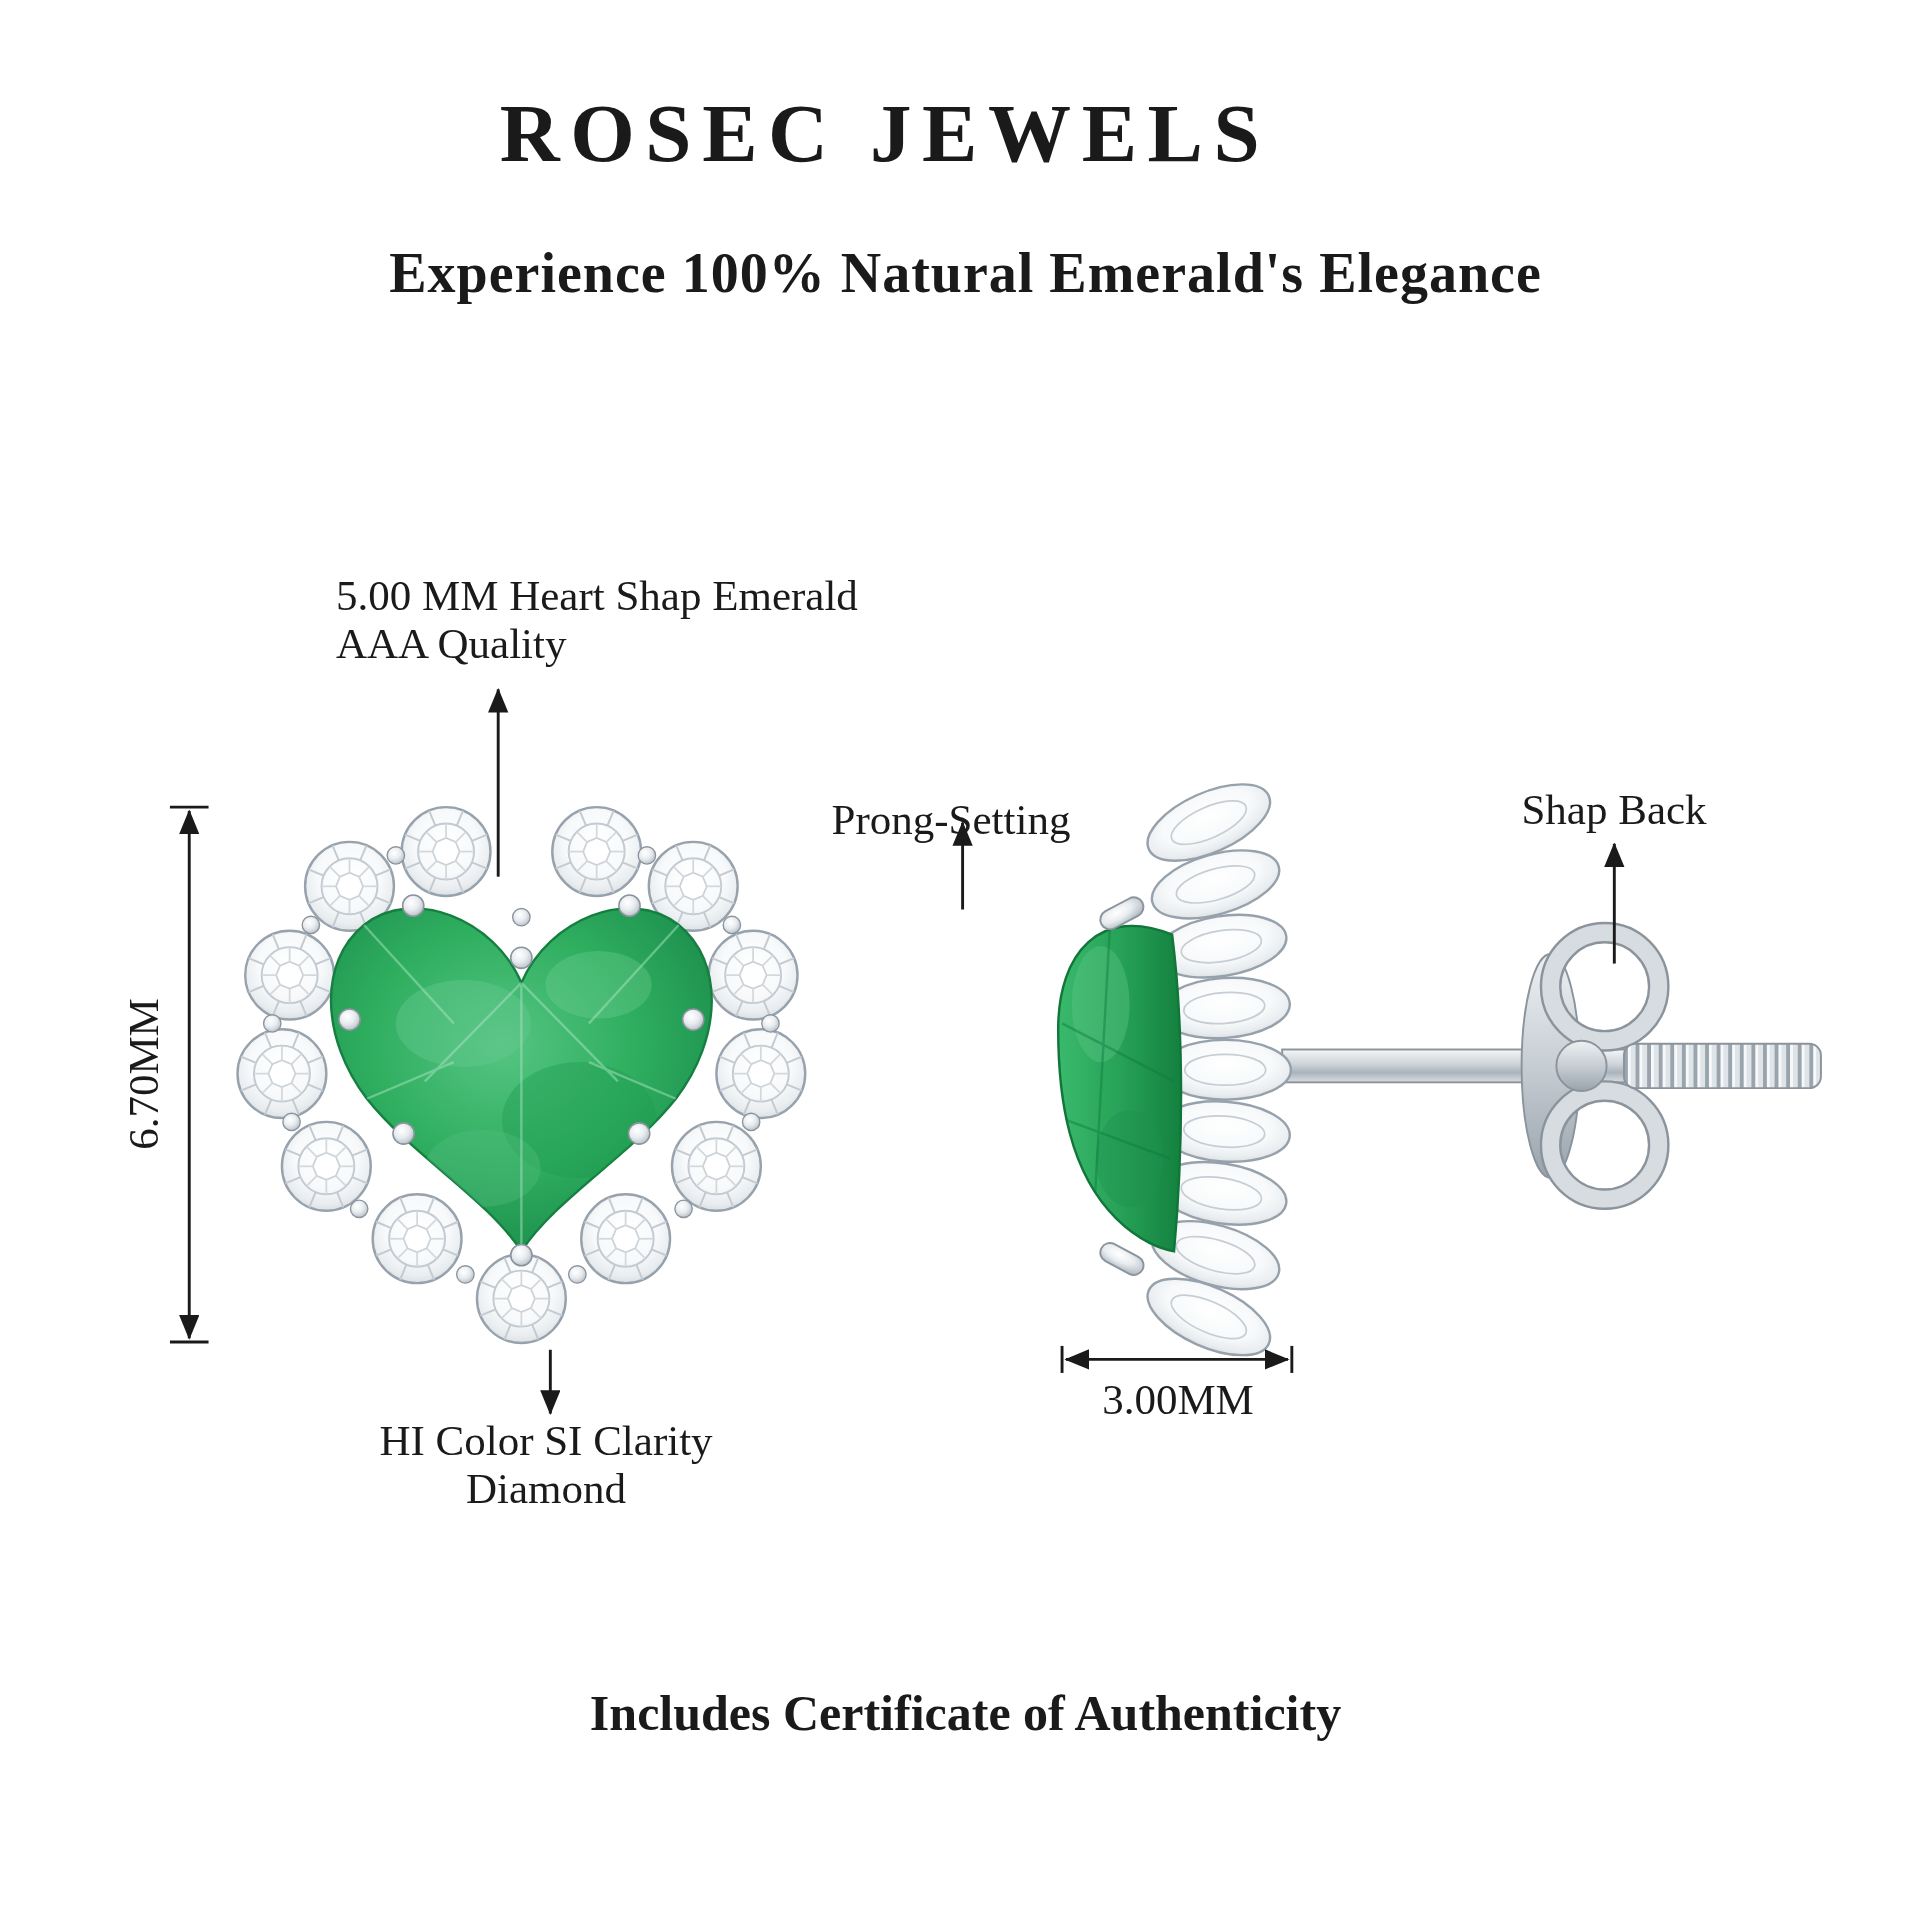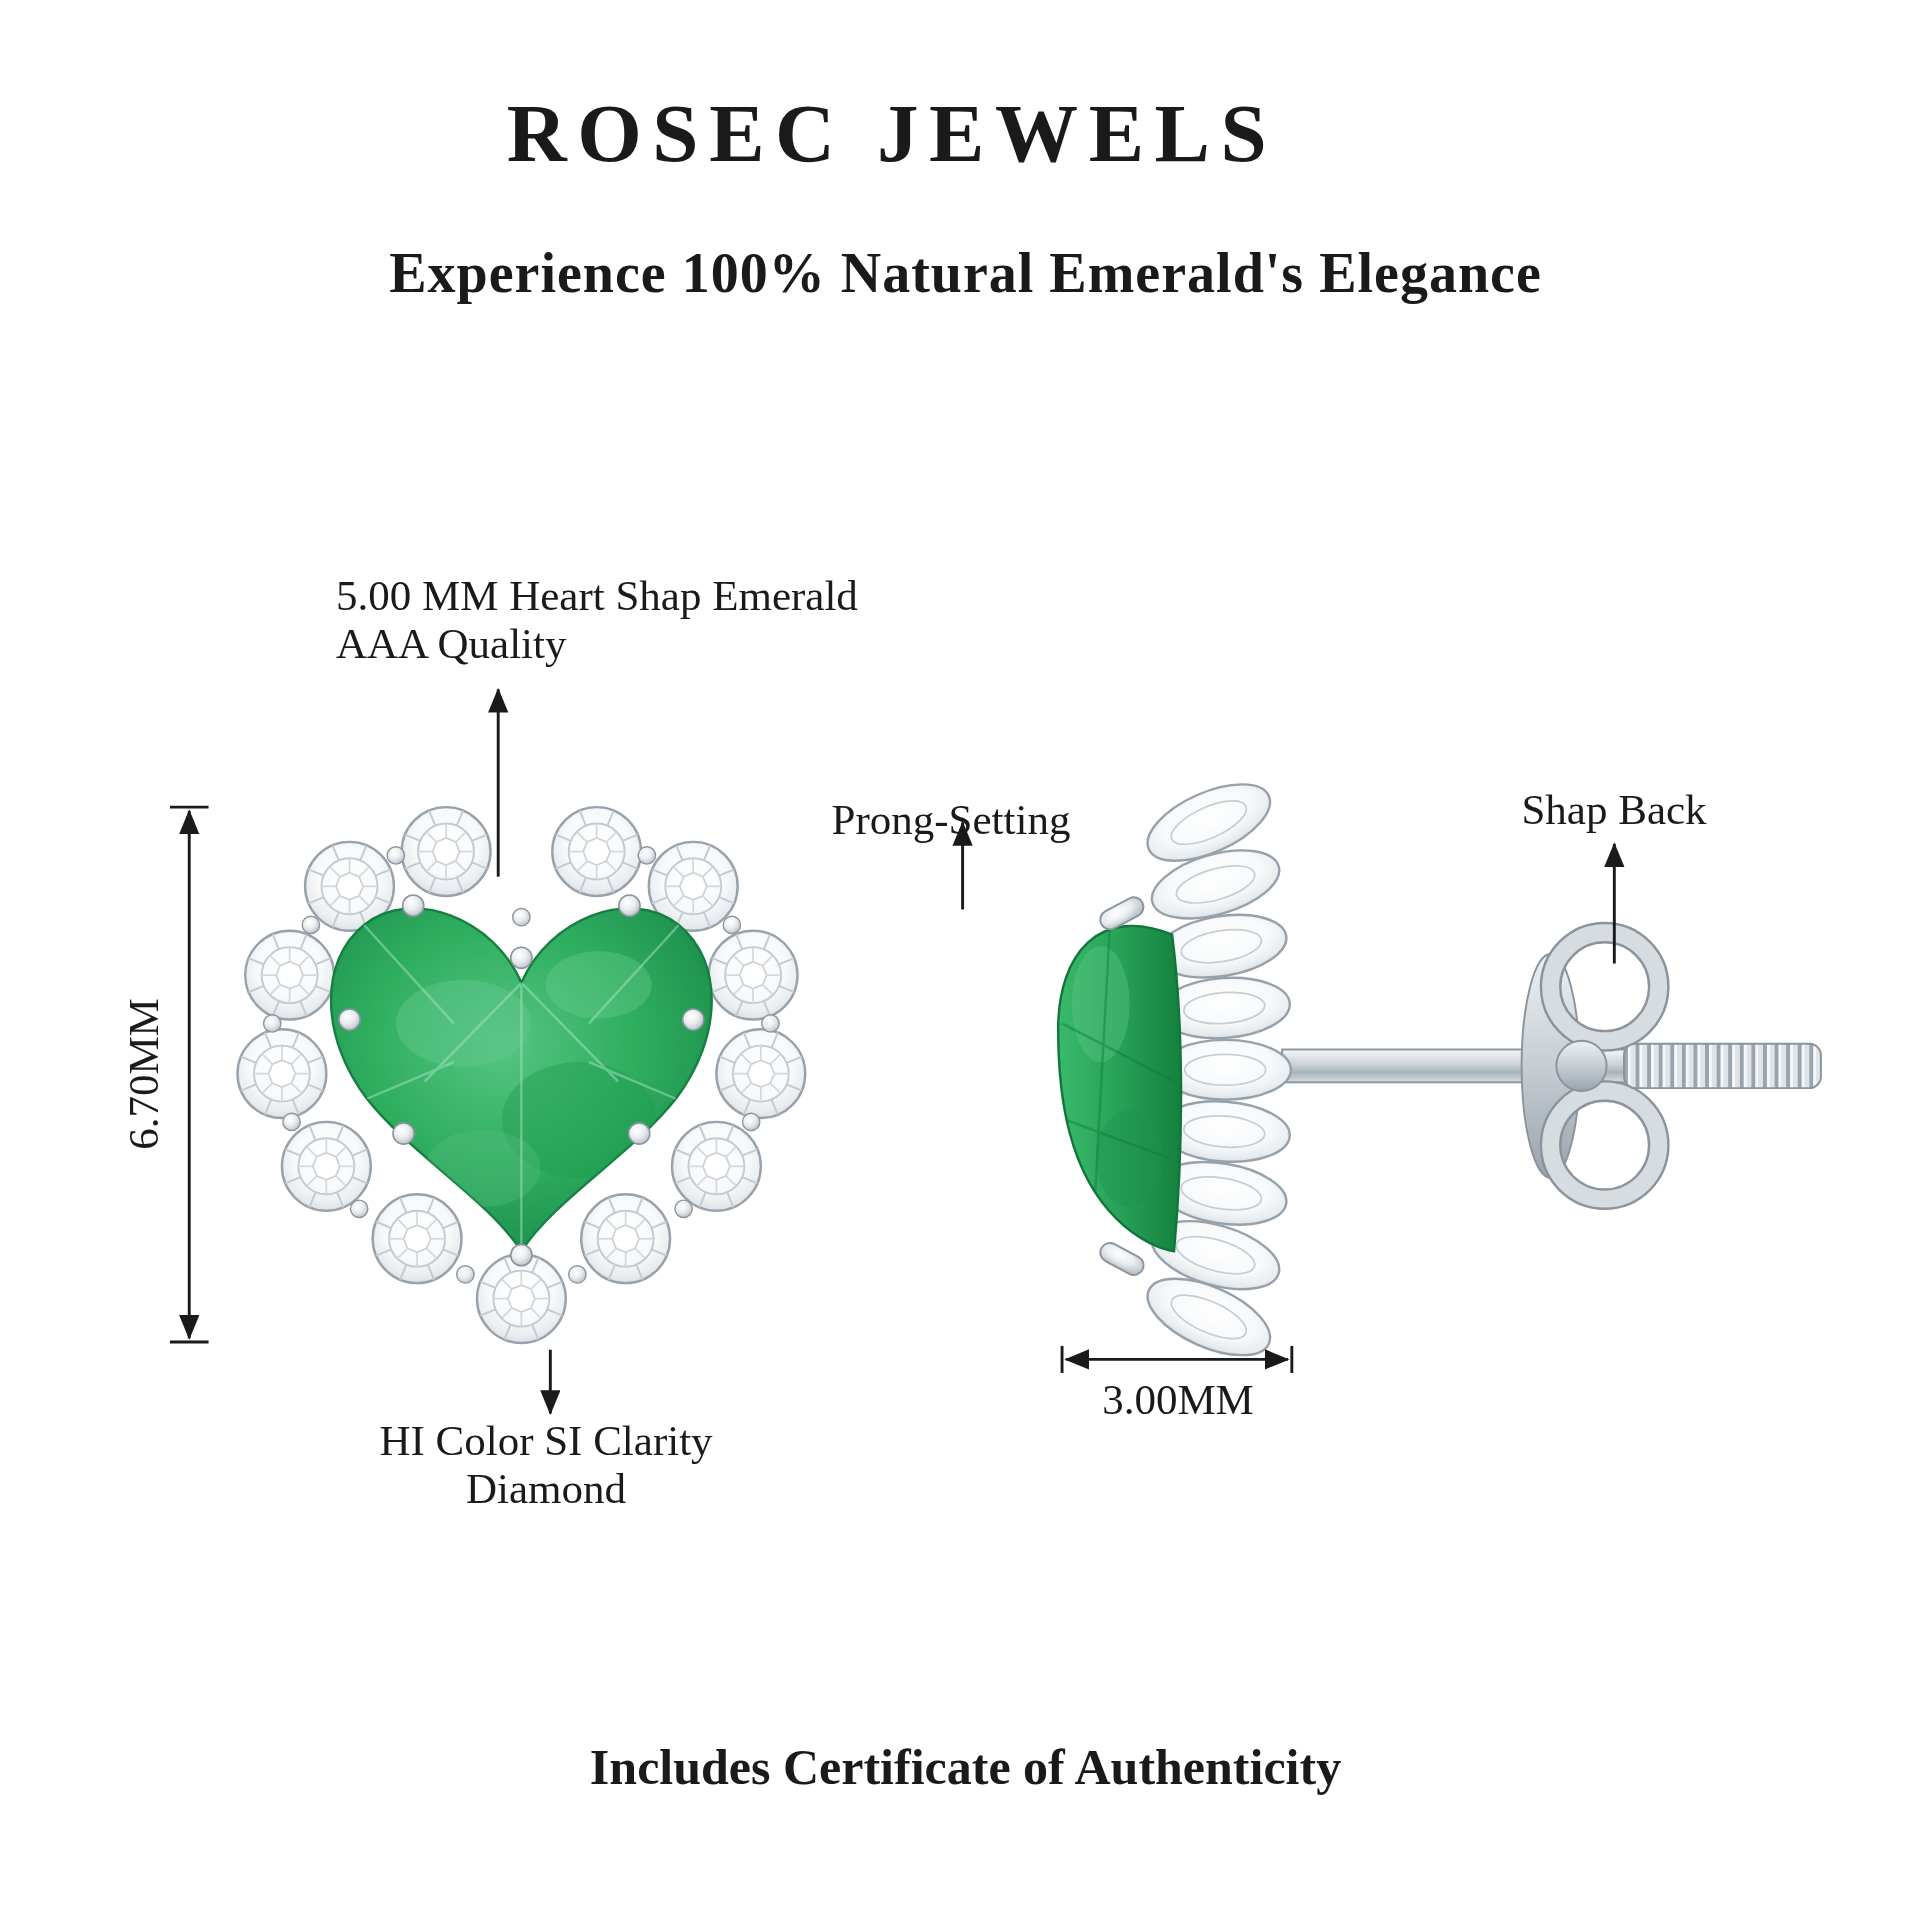--- a/index.html
+++ b/index.html
@@ -3,40 +3,40 @@
 <meta charset="utf-8">
 <style>
   html,body{margin:0;padding:0;}
   body{
     width:1931px;height:1931px;position:relative;overflow:hidden;
     background:#ffffff;color:#1a1a1a;
     font-family:"Liberation Serif", serif;
   }
   .abs{position:absolute;}
   .title{
-    top:85px;left:12px;width:1760px;text-align:center;
+    top:85px;left:5px;width:1760px;text-align:center;
     font-size:83px;font-weight:700;letter-spacing:10.6px;
   }
   .subtitle{
     top:241px;left:0;width:1931px;text-align:center;
     font-size:56px;font-weight:700;letter-spacing:1px;
   }
   .note{font-size:43px;line-height:1.12;}
   .stone-note{left:336px;top:572px;text-align:left;}
   .dim-v{
     left:143px;top:1074px;
     transform:translate(-50%,-50%) rotate(-90deg);
     font-size:43px;white-space:nowrap;
   }
   .diamond-note{left:546px;top:1417px;transform:translateX(-50%);text-align:center;white-space:nowrap;}
   .prong-note{left:951px;top:796px;transform:translateX(-50%);white-space:nowrap;}
   .screw-note{left:1614px;top:786px;transform:translateX(-50%);white-space:nowrap;}
   .dim-h{left:1178px;top:1375px;transform:translateX(-50%);font-size:43px;white-space:nowrap;}
   .footer{
-    top:1738px;left:0;width:1931px;text-align:center;
+    top:1684px;left:0;width:1931px;text-align:center;
     font-size:50px;font-weight:700;
   }
   svg.art{position:absolute;left:0;top:0;}
 </style>
 </head>
 <body>
 
 <svg class="art" width="1931" height="1931" viewBox="0 0 2000 2000">
   <defs>
     <radialGradient id="diaGrad" cx="50%" cy="40%" r="65%">

